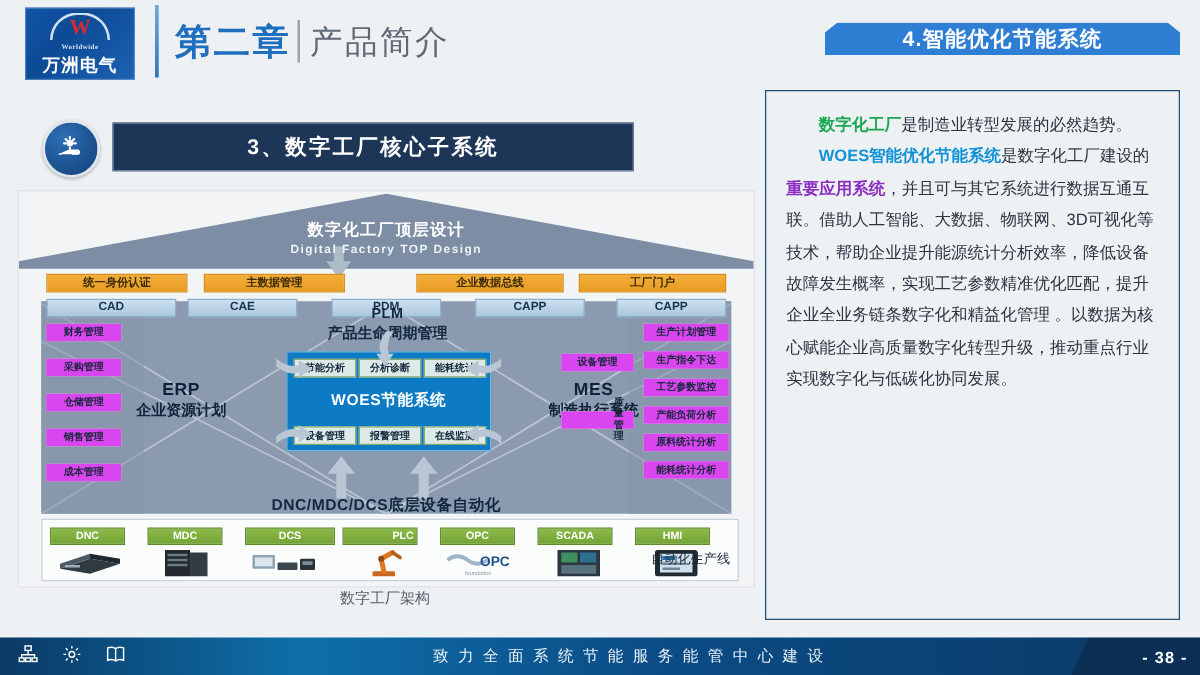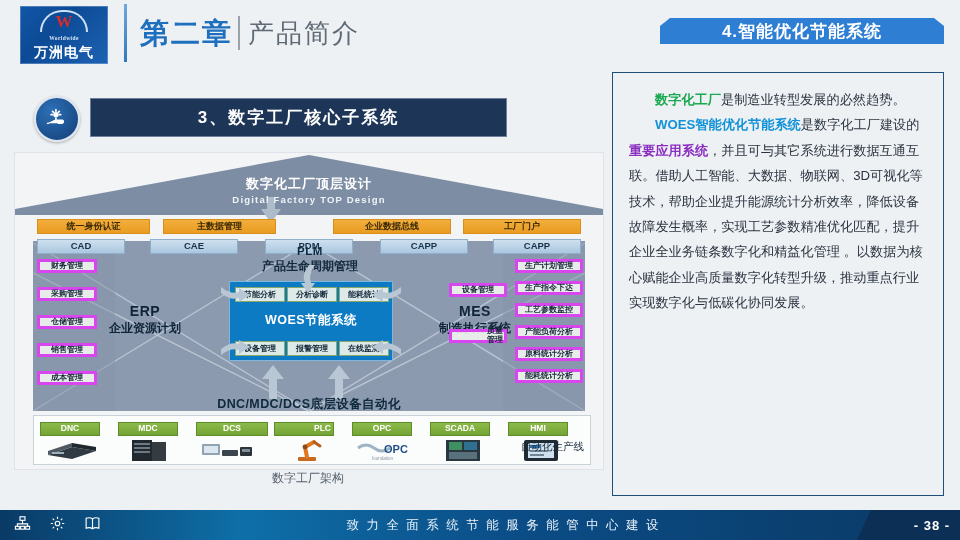--- a/index.html
+++ b/index.html
@@ -83,21 +83,21 @@
 
   .orange{background:linear-gradient(180deg,#f2ae3c,#e99c22);color:#3a2a06;
     border:1px solid #d98f19;font-size:9px;height:15px;display:flex;
     align-items:center;justify-content:center;}
   .steel{background:linear-gradient(180deg,#cfe0ef,#a9c7df);color:#17324a;
     border:1px solid #8fb0cb;font-size:9.5px;height:15px;display:flex;
     align-items:center;justify-content:center;font-weight:bold;}
   .greenchip{background:linear-gradient(180deg,#8cba4a,#74a436);color:#fff;
     border:1px solid #5f8c29;font-size:8.5px;height:14px;display:flex;
     align-items:center;justify-content:center;font-weight:bold;}
-  .outline{background:rgba(238,242,238,.93);border:3px solid #d946ef;color:#16283a;
+  .outline{background:rgba(238,242,238,.93);border:7px solid #d946ef;color:#16283a;
     font-size:8px;height:14px;display:flex;align-items:center;justify-content:center;}
 
   .plm-t{position:absolute;left:180px;top:92px;width:230px;text-align:center;
     color:#12283c;font-size:12px;font-weight:bold;}
   .plm-t .en{display:block;font-size:11.5px;letter-spacing:.5px;}
   .plm-t .cn{display:block;font-size:12px;margin-top:1px;}
 
   .erp{position:absolute;left:70px;top:150px;width:120px;text-align:center;
     color:#0f2438;font-weight:bold;}
   .erp .en{font-size:14px;display:block;letter-spacing:.5px;}
@@ -214,21 +214,21 @@
     </svg>
 
     <div class="roof-cn">数字化工厂顶层设计</div>
     <div class="roof-en">Digital  Factory  TOP  Design</div>
 
     <div class="lbl orange" style="left:22px;top:66px;width:113px;">统一身份认证</div>
     <div class="lbl orange" style="left:148px;top:66px;width:113px;">主数据管理</div>
     <div class="lbl orange" style="left:318px;top:66px;width:118px;">企业数据总线</div>
     <div class="lbl orange" style="left:448px;top:66px;width:118px;">工厂门户</div>
 
-    <div class="lbl steel" style="left:22px;top:86px;width:88px;">CAD</div>
+    <div class="lbl steel" style="left:22px;top:86px;width:104px;">CAD</div>
     <div class="lbl steel" style="left:135px;top:86px;width:88px;">CAE</div>
     <div class="lbl steel" style="left:250px;top:86px;width:88px;">PDM</div>
     <div class="lbl steel" style="left:365px;top:86px;width:88px;">CAPP</div>
     <div class="lbl steel" style="left:478px;top:86px;width:88px;">CAPP</div>
 
     <div class="plm-t">
       <span class="en">PLM</span>
       <span class="cn">产品生命周期管理</span>
     </div>
 

